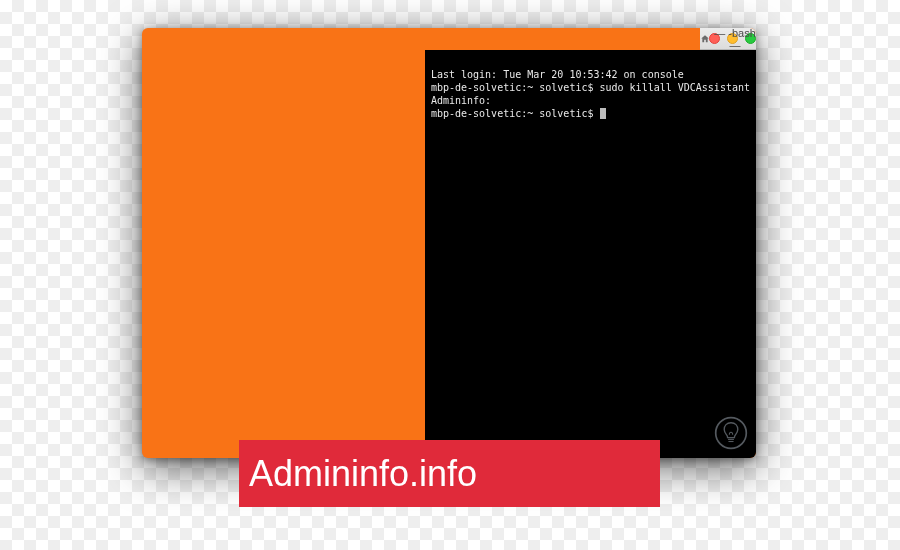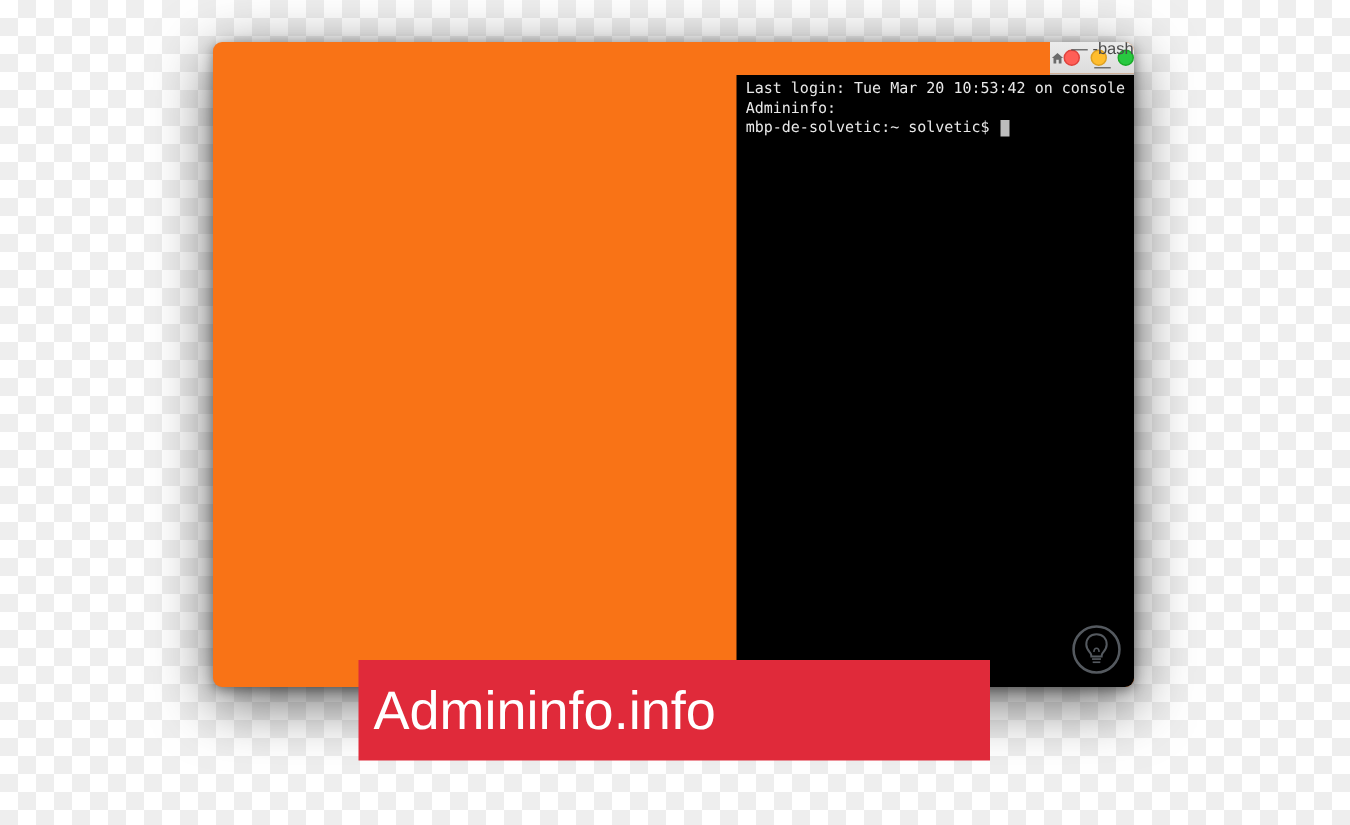--- a/index.html
+++ b/index.html
@@ -66,21 +66,21 @@
       gap: 4px;
     }
     .home-icon {
       width: 10px;
       height: 10px;
       display: inline-block;
     }
     .terminal-body {
       flex: 1;
       background: #000;
-      padding: 3px 6px;
+      padding: 18px 6px;
       font-family: "Menlo", "Monaco", monospace;
       font-size: 10px;
       line-height: 13px;
       color: #e8e8e8;
       position: relative;
       overflow: hidden;
     }
     .term-line { white-space: pre; }
     .cursor {
       display: inline-block;
@@ -128,20 +128,21 @@
       <span class="home-icon">
         <svg viewBox="0 0 12 12" width="10" height="10">
           <path d="M6 1.5 L10.5 5.5 L9.2 5.5 L9.2 10 L7 10 L7 7 L5 7 L5 10 L2.8 10 L2.8 5.5 L1.5 5.5 Z" fill="#6b6b6b"></path>
         </svg>
       </span>
       <span>solvetic — -bash — 119×32</span>
     </div>
   </div>
   <div class="terminal-body">
     <div class="term-line">Last login: Tue Mar 20 10:53:42 on console</div>
+    <div class="term-line"><span>mbp-de-solvetic:~ solvetic$ </span><span>sudo killall VDCAssistant</span></div>
     <div class="term-line">Admininfo:</div>
     <div class="term-line"><span>mbp-de-solvetic:~ solvetic$ </span><span class="cursor"></span></div>
     <div class="bulb-logo">
       <svg viewBox="0 0 40 40" width="34" height="34">
         <circle cx="20" cy="20" r="18" fill="none" stroke="#9aa3ad" stroke-width="2"></circle>
         <path d="M20 8 c-5 0 -8 3.5 -8 8 c0 3 1.8 5 3 6.5 c0.8 1 1 2 1 3 h8 c0-1 0.2-2 1-3 c1.2-1.5 3-3.5 3-6.5 c0-4.5 -3-8 -8-8 z" fill="none" stroke="#9aa3ad" stroke-width="1.6"></path>
         <line x1="16.5" y1="27.5" x2="23.5" y2="27.5" stroke="#9aa3ad" stroke-width="1.3"></line>
         <line x1="17" y1="30" x2="23" y2="30" stroke="#9aa3ad" stroke-width="1.3"></line>
         <path d="M18 22 c0-2 1-3 2-3 s2 1 2 3" fill="none" stroke="#9aa3ad" stroke-width="1.2"></path>
       </svg>

